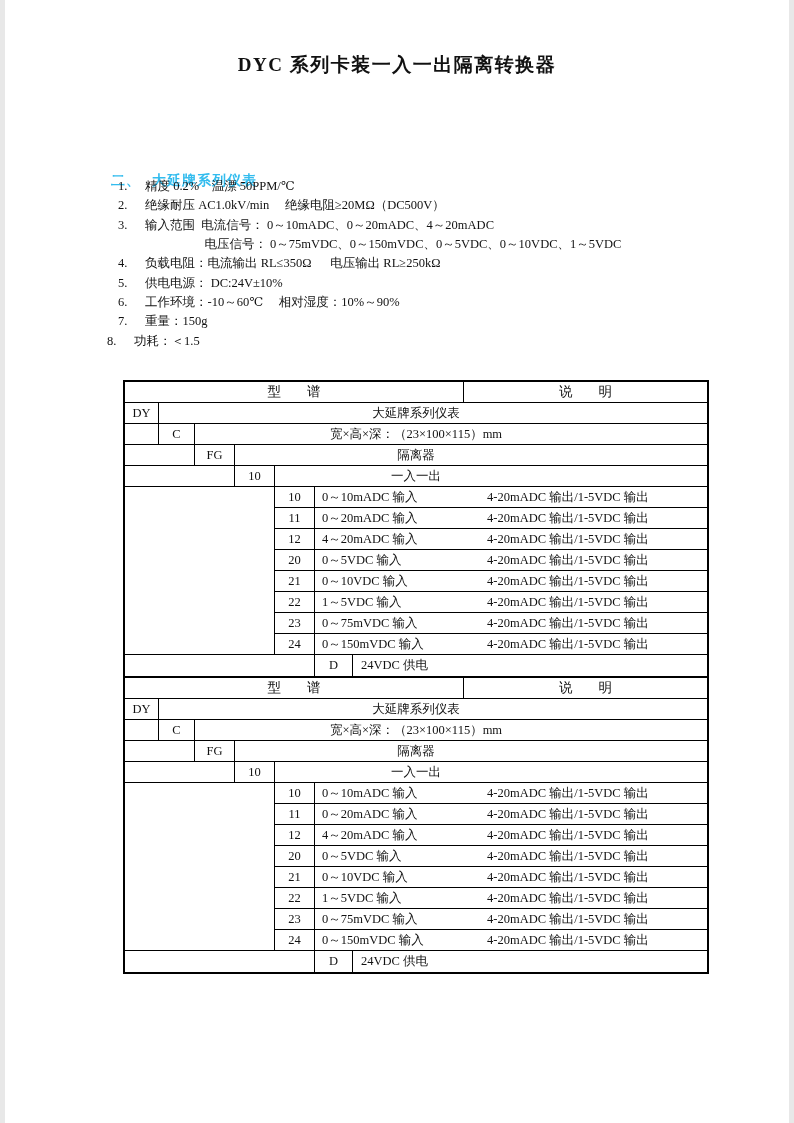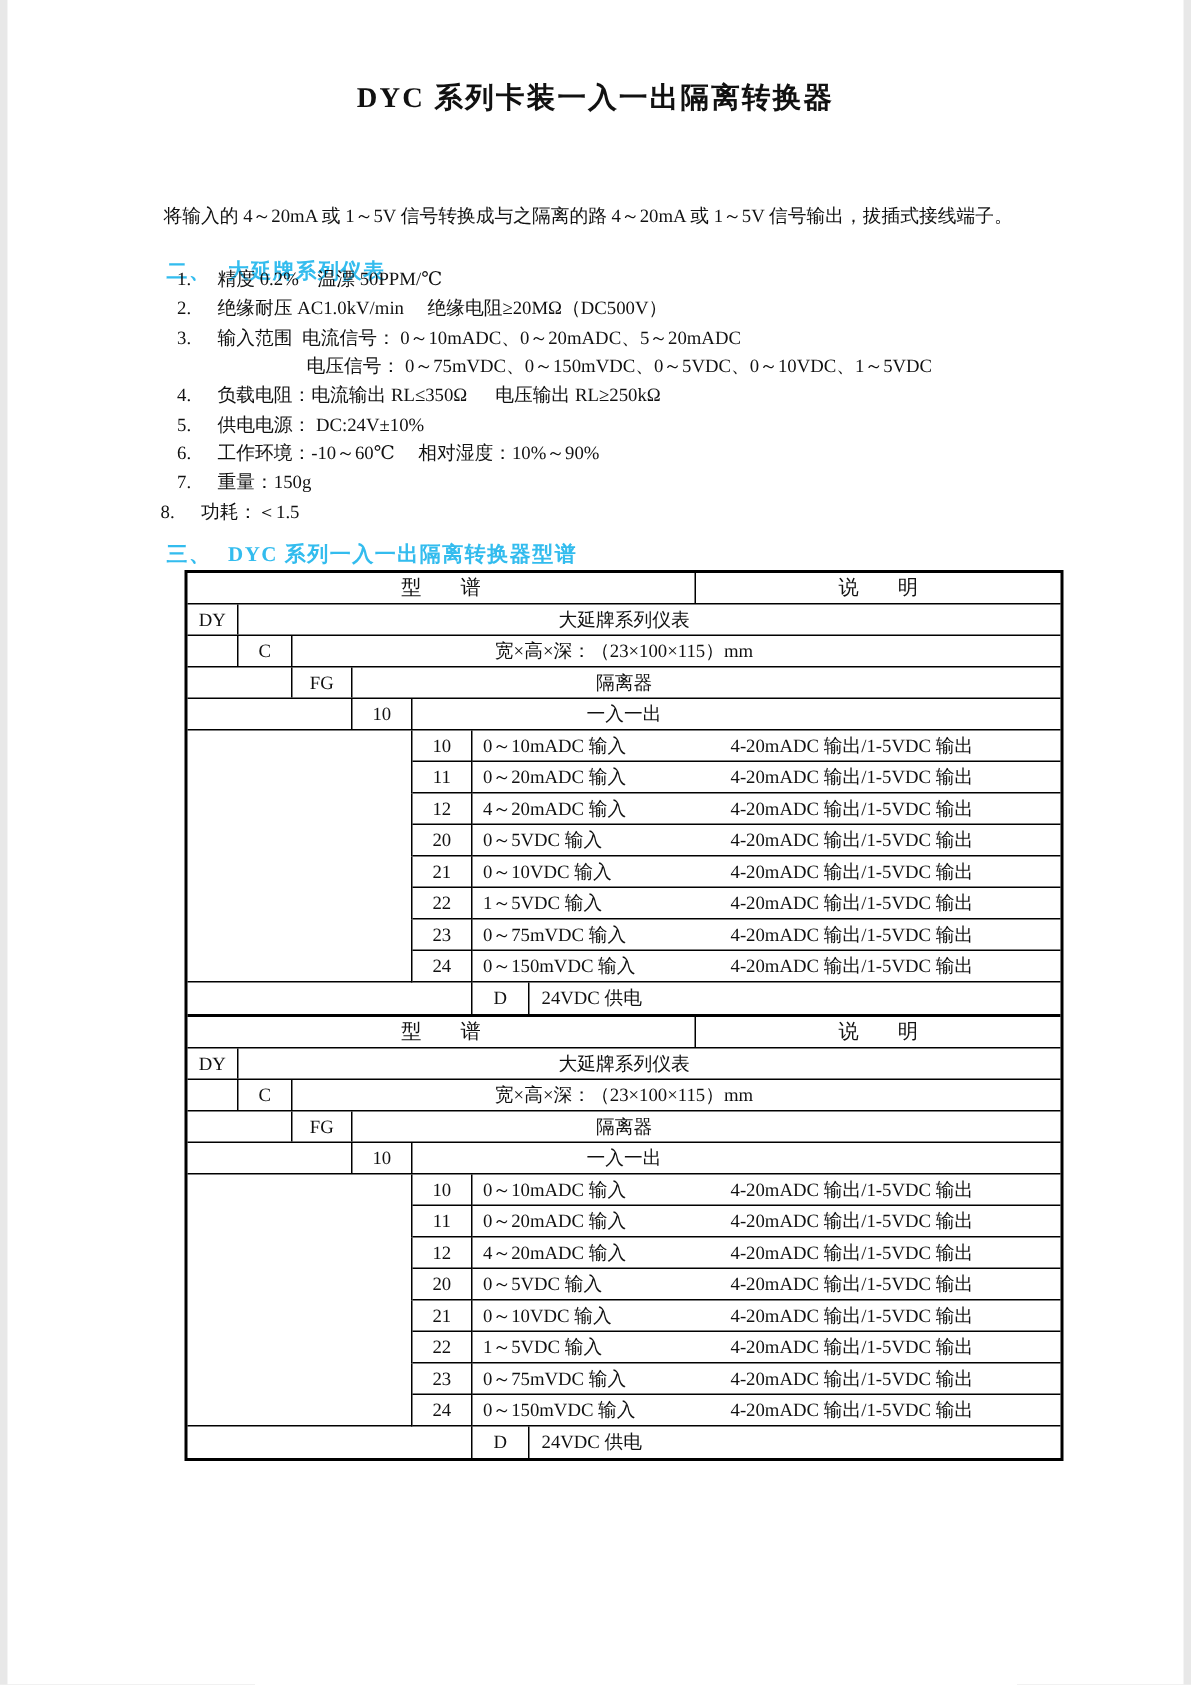--- a/index.html
+++ b/index.html
@@ -78,41 +78,37 @@
   .power-text{padding-left:8px;}
 </style>
 </head>
 <body>
 
 <div class="page">
 
   <div class="doc-title">DYC 系列卡装一入一出隔离转换器</div>
 
 
-  <div class="intro-p">将输入的 4～20mA 或 1～5V 信号转换成与之隔离的路 4～20mA 或 1～5V 信号输出，拔插式接线端子。</div>
 
   <div class="sec-heading sec2" style="color: rgb(51, 188, 238);">
     <span class="sec-num">二、</span><span>大延牌系列仪表</span>
   </div>
 
   <div class="spec-list">
       <div class="spec-row"><span class="spec-num">1.</span><span class="spec-text">精度 0.2%    温漂 50PPM/℃</span></div>
       <div class="spec-row"><span class="spec-num">2.</span><span class="spec-text">绝缘耐压 AC1.0kV/min     绝缘电阻≥20MΩ（DC500V）</span></div>
-      <div class="spec-row"><span class="spec-num">3.</span><span class="spec-text">输入范围  电流信号： 0～10mADC、0～20mADC、5～20mADC</span></div>
+      <div class="spec-row"><span class="spec-num">3.</span><span class="spec-text">输入范围  电流信号： 0～10mADC、0～20mADC、4～20mADC</span></div>
       <div class="spec-row"><span class="spec-num"></span><span class="spec-text">                   电压信号： 0～75mVDC、0～150mVDC、0～5VDC、0～10VDC、1～5VDC</span></div>
       <div class="spec-row"><span class="spec-num">4.</span><span class="spec-text">负载电阻：电流输出 RL≤350Ω      电压输出 RL≥250kΩ</span></div>
       <div class="spec-row"><span class="spec-num">5.</span><span class="spec-text">供电电源： DC:24V±10%</span></div>
       <div class="spec-row"><span class="spec-num">6.</span><span class="spec-text">工作环境：-10～60℃     相对湿度：10%～90%</span></div>
       <div class="spec-row"><span class="spec-num">7.</span><span class="spec-text">重量：150g</span></div>
       <div class="spec-row outdent"><span class="spec-num">8.</span><span class="spec-text">功耗：＜1.5</span></div>
     </div>
 
-  <div class="sec-heading sec3" style="color: rgb(51, 188, 238);">
-    <span class="sec-num">三、</span><span>DYC 系列一入一出隔离转换器型谱</span>
-  </div>
 
   <div class="spec-table">
       <div class="thalf first">
         <div class="trow">
           <div class="tcell br thead-cell" style="width: 339px;">
             <span>型</span>
             <span class="gap"></span>
             <span>谱</span>
           </div>
           <div class="tcell fill thead-cell">

